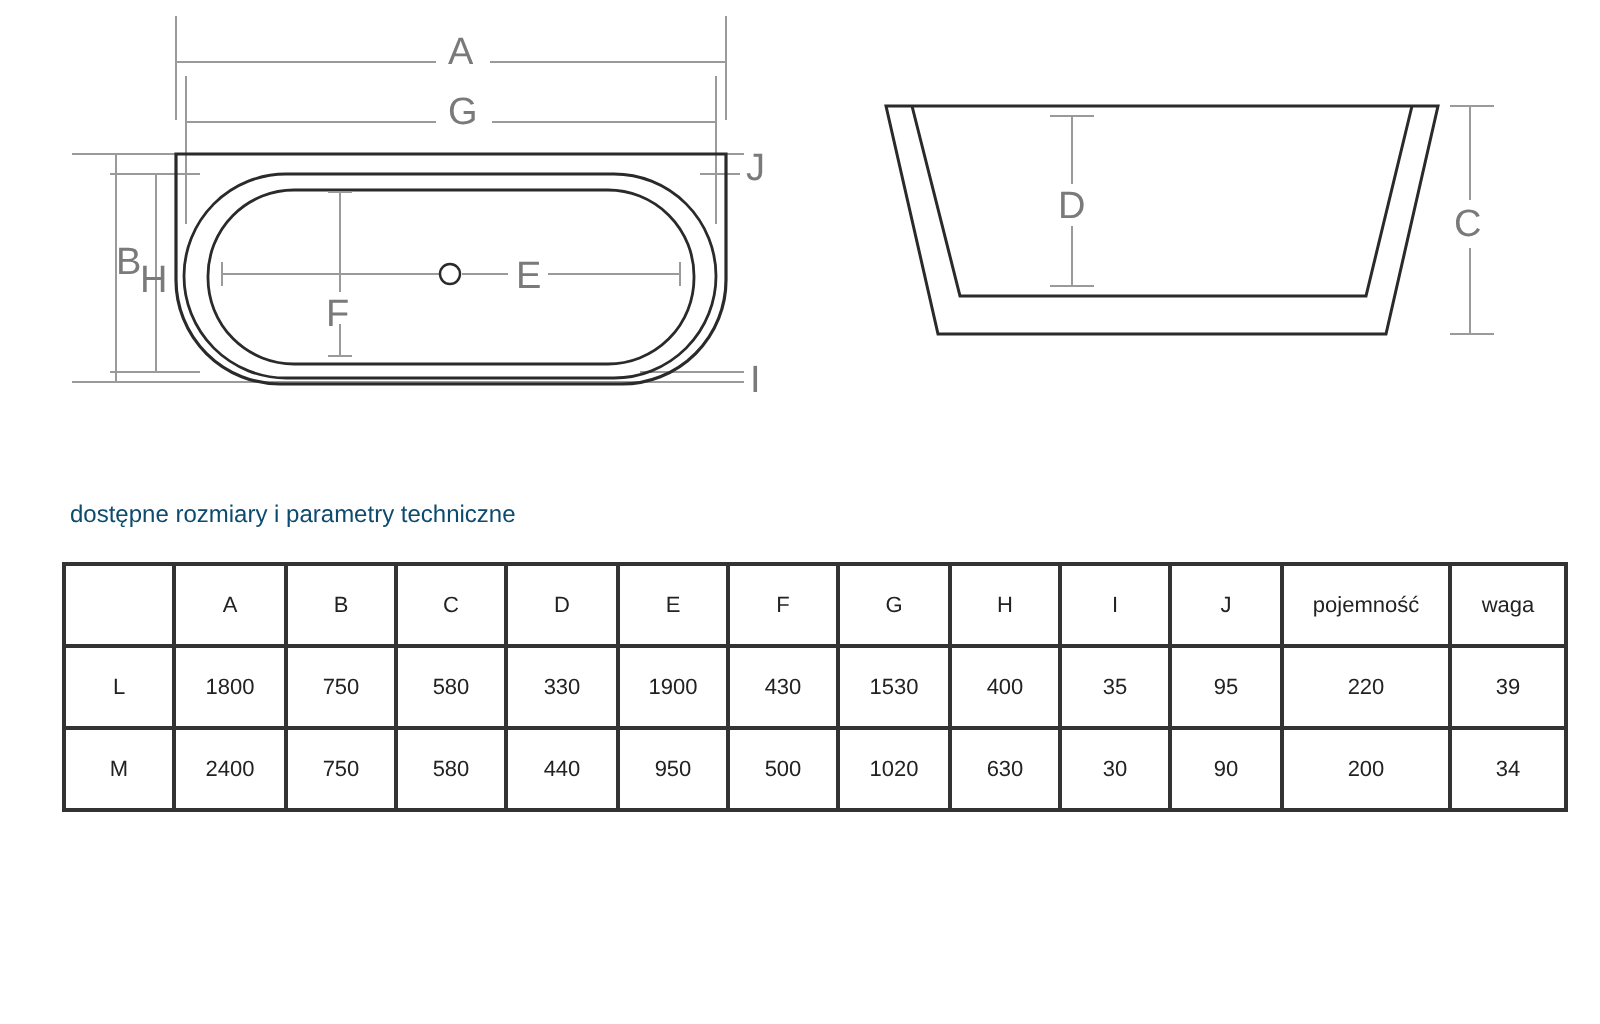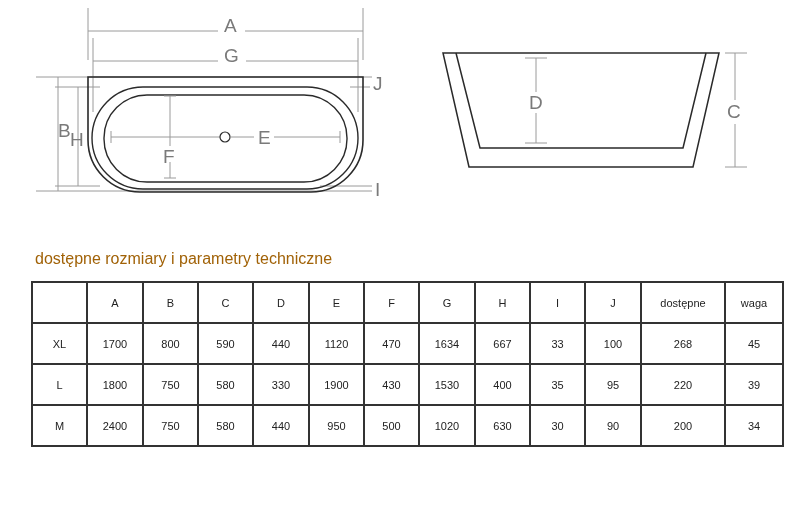--- a/index.html
+++ b/index.html
@@ -1,19 +1,19 @@
 <!DOCTYPE html>
 <html><head>
 <meta charset="utf-8">
 <style>
   html, body { margin:0; padding:0; background:#ffffff; }
   body { width:800px; height:512px; position:relative; overflow:hidden; font-family:"Liberation Sans", sans-serif; color:#1a1a1a; }
   #drawing { position:absolute; left:0; top:0; width:800px; height:240px; }
   .dim-label { font-family:"Liberation Sans", sans-serif; font-size:19px; fill:#7a7a7a; }
-  #section-title { position:absolute; left:35px; top:250px; font-size:16px; color:#a16207; white-space:nowrap; }
+  #section-title { position:absolute; left:35px; top:250px; font-size:12px; color:#0c4a6e; white-space:nowrap; }
   #spec-table { position:absolute; left:31px; top:281px; border-collapse:collapse; table-layout:fixed; }
   #spec-table td, #spec-table th { border:2px solid #333; text-align:center; vertical-align:middle; font-size:11px; font-weight:normal; color:#222; height:39px; padding:0; }
 </style>
 </head>
 <body>
 
 <svg id="drawing" viewBox="0 0 800 240" xmlns="http://www.w3.org/2000/svg">
 
   <g>
 
@@ -121,37 +121,22 @@
     <th>A</th>
     <th>B</th>
     <th>C</th>
     <th>D</th>
     <th>E</th>
     <th>F</th>
     <th>G</th>
     <th>H</th>
     <th>I</th>
     <th>J</th>
-    <th>dostępne</th>
+    <th>pojemność</th>
     <th>waga</th>
-  </tr>
-  <tr>
-    <td>XL</td>
-    <td>1700</td>
-    <td>800</td>
-    <td>590</td>
-    <td>440</td>
-    <td>1120</td>
-    <td>470</td>
-    <td>1634</td>
-    <td>667</td>
-    <td>33</td>
-    <td>100</td>
-    <td>268</td>
-    <td>45</td>
   </tr>
   <tr>
     <td>L</td>
     <td>1800</td>
     <td>750</td>
     <td>580</td>
     <td>330</td>
     <td>1900</td>
     <td>430</td>
     <td>1530</td>

